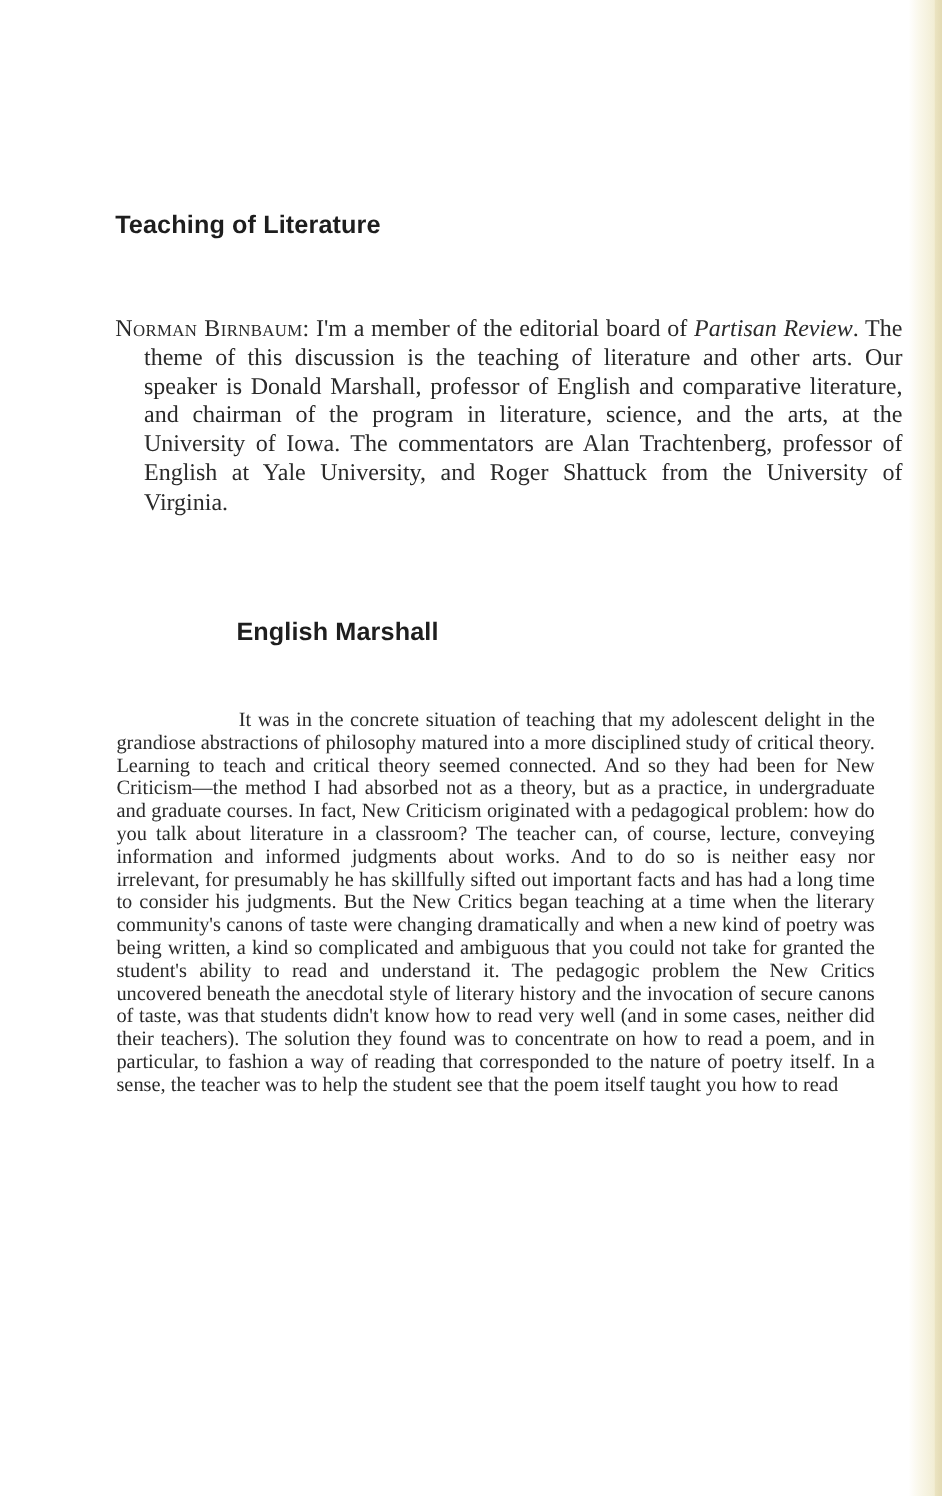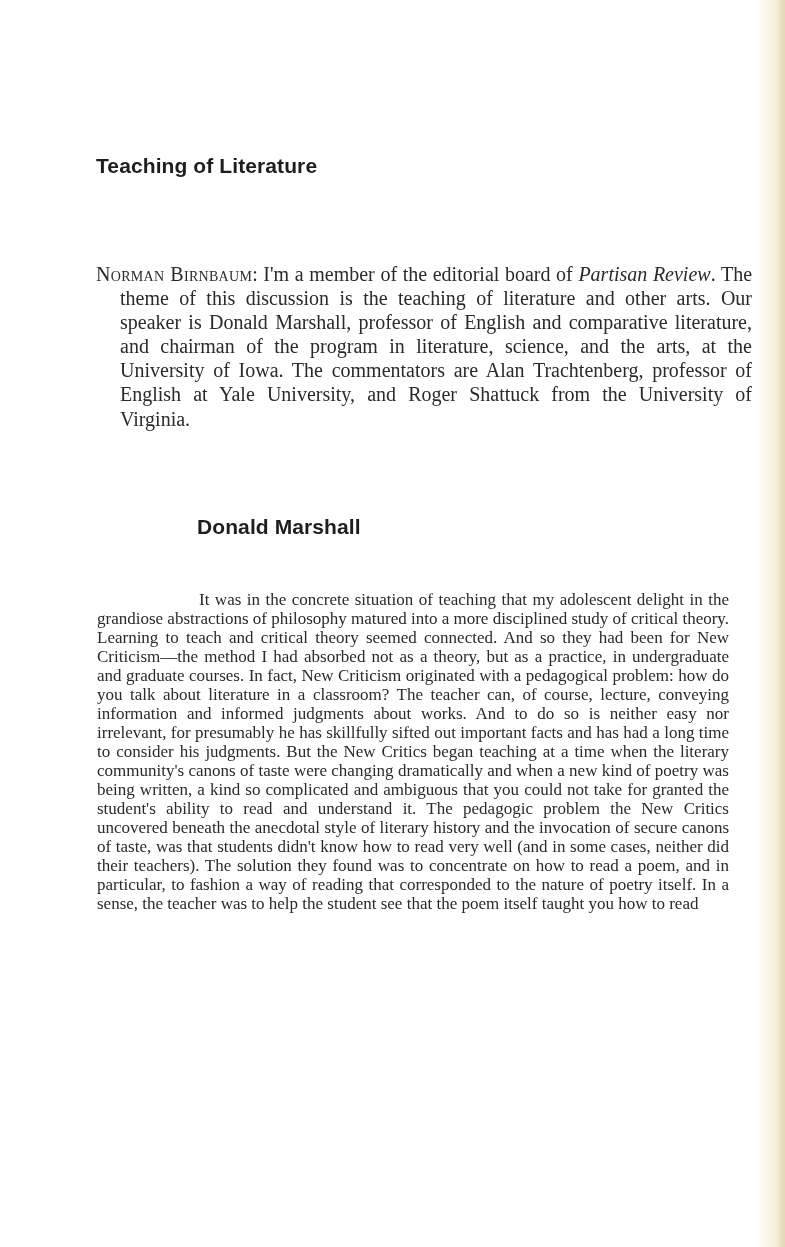--- a/index.html
+++ b/index.html
@@ -34,21 +34,21 @@
   }
   .heading {
     position: absolute;
     font-family: "Liberation Sans", "DejaVu Sans", sans-serif;
     font-weight: bold;
     color: #1e1e1e;
     font-size: 21px;
     letter-spacing: 0.1px;
     margin: 0;
   }
-  #section-title { left: 96px; top: 154px; }
+  #section-title { left: 96px; top: 176px; }
   #speaker-heading { left: 197px; top: 515px; }
 
   .intro {
     position: absolute;
     left: 96px;
     top: 262px;
     width: 632px;
     font-size: 20px;
     line-height: 24.1px;
     text-align: justify;
@@ -76,15 +76,15 @@
 </style>
 </head>
 <body>
 
 <div class="page-edge"></div>
 
 <h1 id="section-title" class="heading">Teaching of Literature</h1>
 
 <p class="intro"><span class="speaker-name">Norman Birnbaum</span><span>:</span><span> I'm a member of the editorial board of </span><span class="italic">Partisan Review</span><span>. The theme of this discussion is the teaching of literature and other arts. Our speaker is Donald Marshall, professor of English and comparative literature, and chairman of the program in literature, science, and the arts, at the University of Iowa. The commentators are Alan Trachtenberg, professor of English at Yale University, and Roger Shattuck from the University of Virginia.</span></p>
 
-<h2 id="speaker-heading" class="heading">Donald Marshall</h2>
+<h2 id="speaker-heading" class="heading">English Marshall</h2>
 
 <p class="body-text">It was in the concrete situation of teaching that my adolescent delight in the grandiose abstractions of philosophy matured into a more disciplined study of critical theory. Learning to teach and critical theory seemed connected. And so they had been for New Criticism—the method I had absorbed not as a theory, but as a practice, in undergraduate and graduate courses. In fact, New Criticism originated with a pedagogical problem: how do you talk about literature in a classroom? The teacher can, of course, lecture, conveying information and informed judgments about works. And to do so is neither easy nor irrelevant, for presumably he has skillfully sifted out important facts and has had a long time to consider his judgments. But the New Critics began teaching at a time when the literary community's canons of taste were changing dramatically and when a new kind of poetry was being written, a kind so complicated and ambiguous that you could not take for granted the student's ability to read and understand it. The pedagogic problem the New Critics uncovered beneath the anecdotal style of literary history and the invocation of secure canons of taste, was that students didn't know how to read very well (and in some cases, neither did their teachers). The solution they found was to concentrate on how to read a poem, and in particular, to fashion a way of reading that corresponded to the nature of poetry itself. In a sense, the teacher was to help the student see that the poem itself taught you how to read</p>
 
 </body></html>

